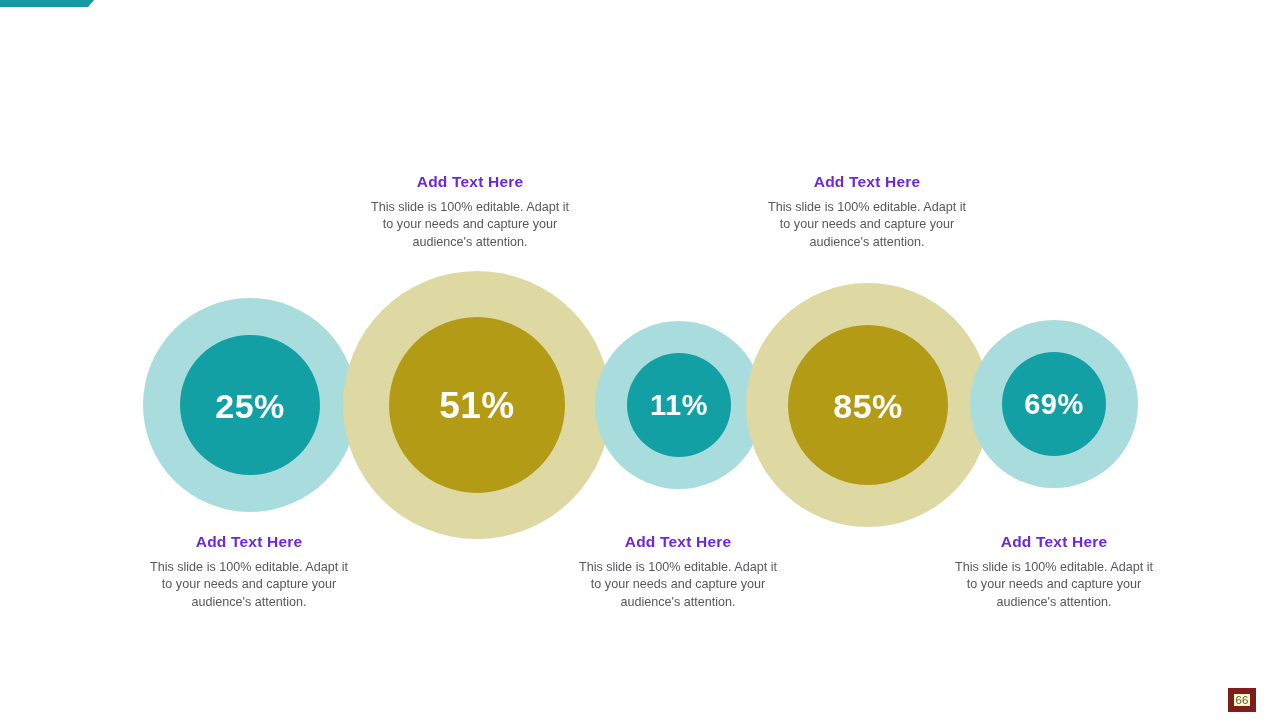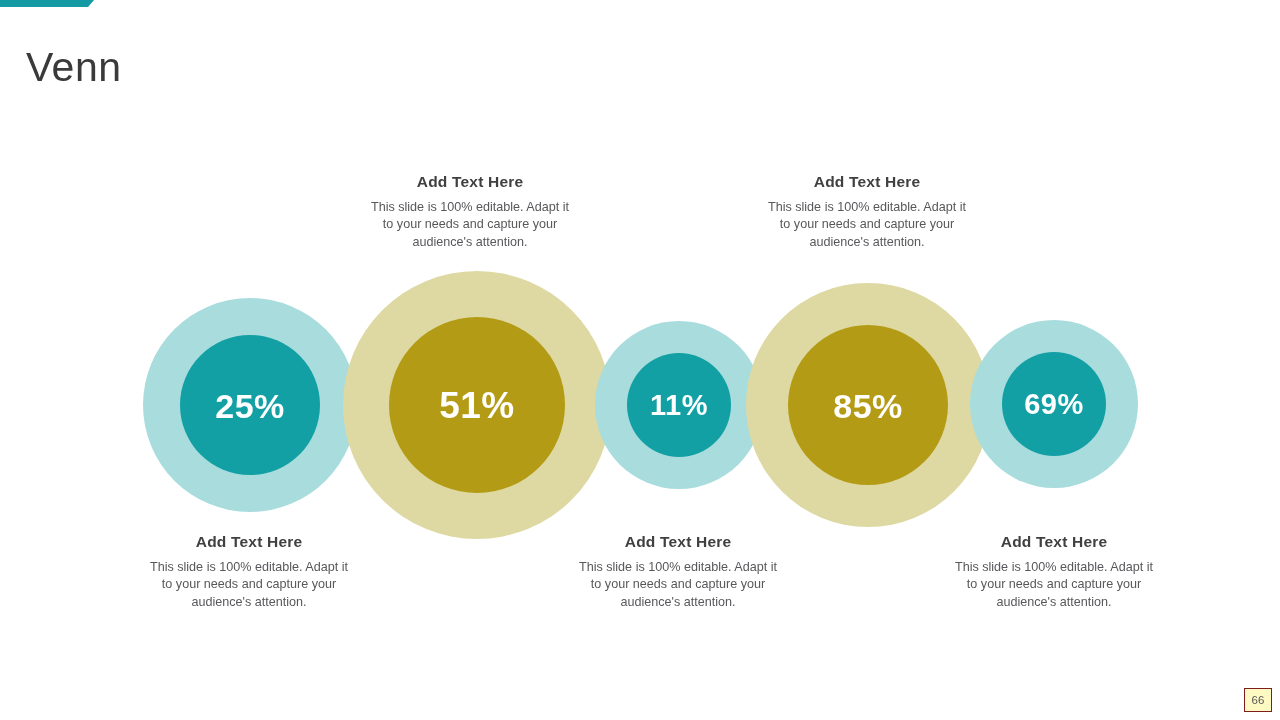--- a/index.html
+++ b/index.html
@@ -75,57 +75,56 @@
   }
 
   
   .caption {
     position: absolute;
     text-align: center;
   }
   .caption-title {
     font-size: 15.5px;
     font-weight: 700;
-    color: #404040;
+    color: #6d28d9;
     letter-spacing: 0.2px;
     margin: 0 0 7px 0;
     line-height: 1.2;
   }
   .caption-body {
     font-size: 12.6px;
     font-weight: 400;
     color: #58585c;
     line-height: 1.42;
     margin: 0;
   }
 
   
   .page-number {
     position: absolute;
-    right: 8px;
+    right: 24px;
     bottom: 8px;
     width: 28px;
     height: 24px;
-    border: 1px solid #7f1d1d;
+    border: 6px solid #7f1d1d;
     display: flex;
     align-items: center;
     justify-content: center;
     font-size: 11.5px;
     color: #595959;
     background: #fef9c3;
     box-sizing: border-box;
   }
 </style>
 </head>
 <body>
 
 <div id="slide">
 
   <div class="accent-bar"></div>
-  <h1 class="page-title">Venn</h1>
 
   <div class="venn-stage">
     <svg class="venn-svg" width="1280" height="720" viewBox="0 0 1280 720">
       <g style="mix-blend-mode:multiply">
         <circle cx="250" cy="405" r="107" fill="#a8dcdd"></circle>
         <circle cx="477" cy="405" r="134" fill="#ded9a2"></circle>
         <circle cx="679" cy="405" r="84" fill="#a8dcdd"></circle>
         <circle cx="868" cy="405" r="122" fill="#ded9a2"></circle>
         <circle cx="1054" cy="404" r="84" fill="#a8dcdd"></circle>
       </g>

